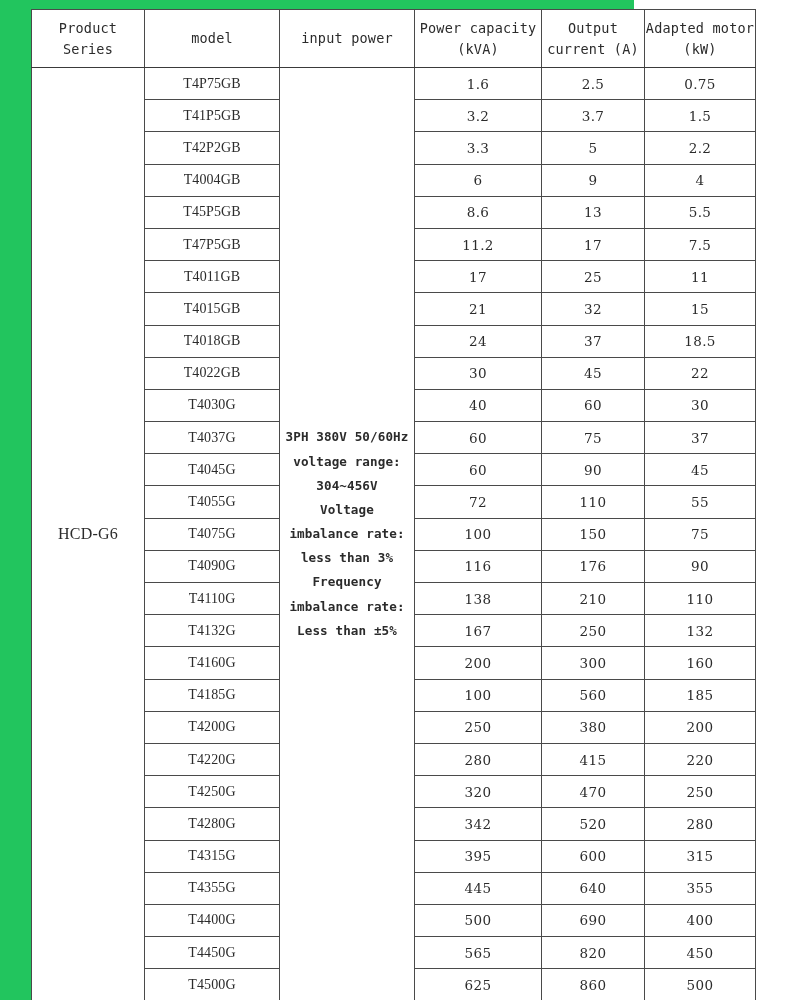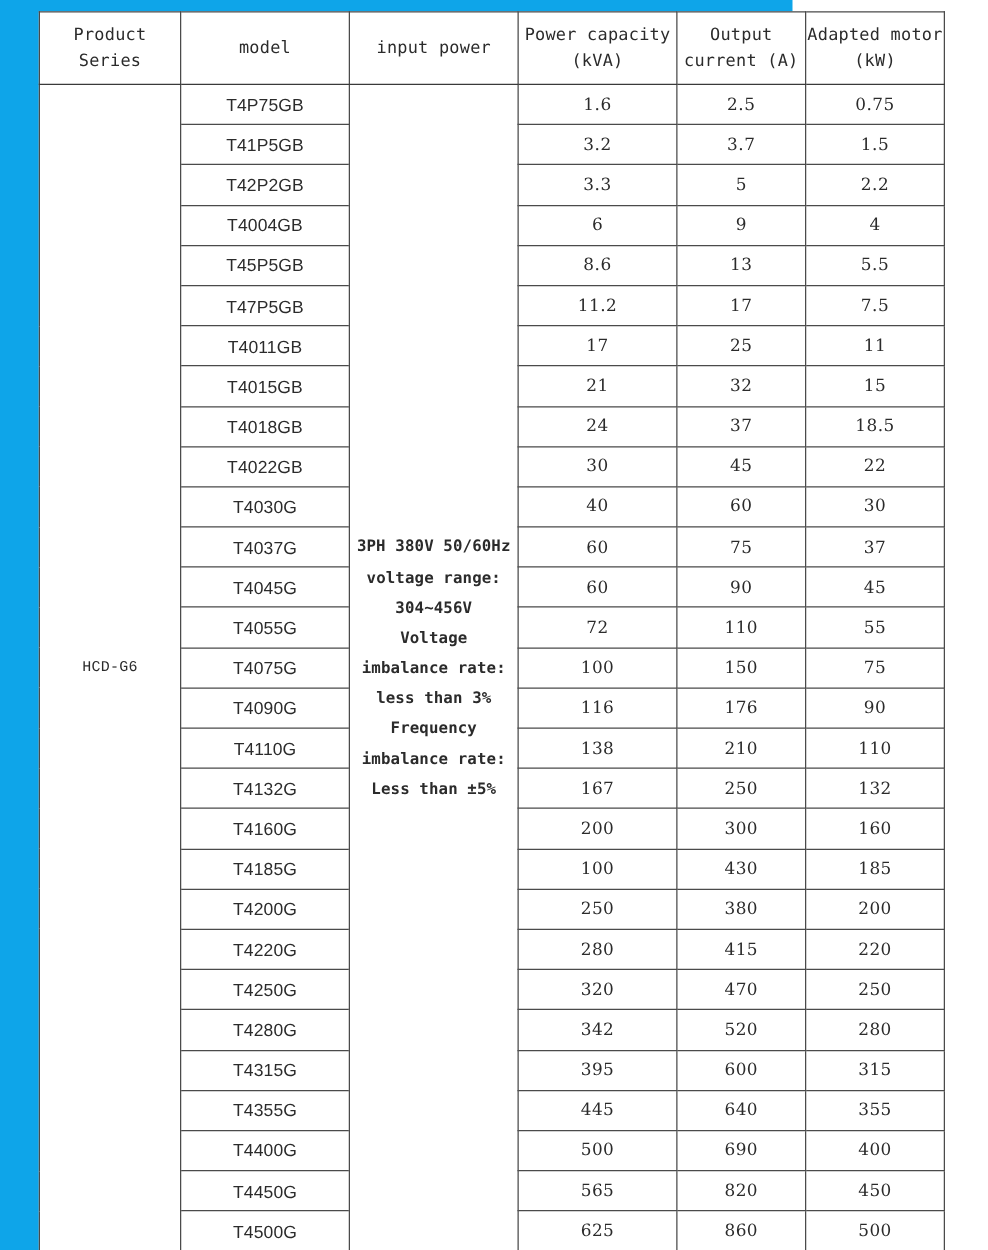--- a/index.html
+++ b/index.html
@@ -12,21 +12,21 @@
     height: 1000px;
     font-family: "Liberation Sans", sans-serif;
     color: #231f20;
     overflow: hidden;
   }
 
   .sheet {
     position: relative;
     width: 634px;
     height: 1000px;
-    background: #0ea5e9;
+    background: #22c55e;
   }
 
   table.spec {
     position: absolute;
     left: 31px;
     top: 9px;
     width: 724px;
     border-collapse: collapse;
     table-layout: fixed;
     background: #ffffff;
@@ -55,40 +55,40 @@
     font-family: "DejaVu Sans Mono", "Liberation Mono", monospace;
     font-size: 13.5px;
     line-height: 1.55;
     letter-spacing: 0.2px;
     border-bottom: 1px solid #3a3a3a;
   }
   .hd-line { display: block; white-space: nowrap; }
 
   
   td.series {
-    font-family: Liberation Mono, monospace;
-    font-size: 12px;
+    font-family: Liberation Serif, serif;
+    font-size: 16px;
     letter-spacing: 0.2px;
   }
 
   
   td.input-power {
     font-family: "DejaVu Sans Mono", "Liberation Mono", monospace;
     font-size: 12.6px;
     line-height: 1.92;
     letter-spacing: 0.1px;
     padding: 0 2px;
   }
   .ip-line { display: block; white-space: nowrap; font-weight: bold; }
 
   
   tr.datarow td { height: 31.2px; }
 
   td.model {
-    font-family: Liberation Sans, sans-serif;
+    font-family: Liberation Serif, serif;
     font-size: 14px;
     letter-spacing: 0.1px;
   }
   td.num {
     font-family: "DejaVu Serif", "Liberation Serif", serif;
     font-size: 13.5px;
     letter-spacing: 0.4px;
   }
 </style>
 </head>
@@ -252,21 +252,21 @@
         </tr>
         <tr class="datarow">
           <td class="model">T4160G</td>
           <td class="num">200</td>
           <td class="num">300</td>
           <td class="num">160</td>
         </tr>
         <tr class="datarow">
           <td class="model">T4185G</td>
           <td class="num">100</td>
-          <td class="num">430</td>
+          <td class="num">560</td>
           <td class="num">185</td>
         </tr>
         <tr class="datarow">
           <td class="model">T4200G</td>
           <td class="num">250</td>
           <td class="num">380</td>
           <td class="num">200</td>
         </tr>
         <tr class="datarow">
           <td class="model">T4220G</td>

